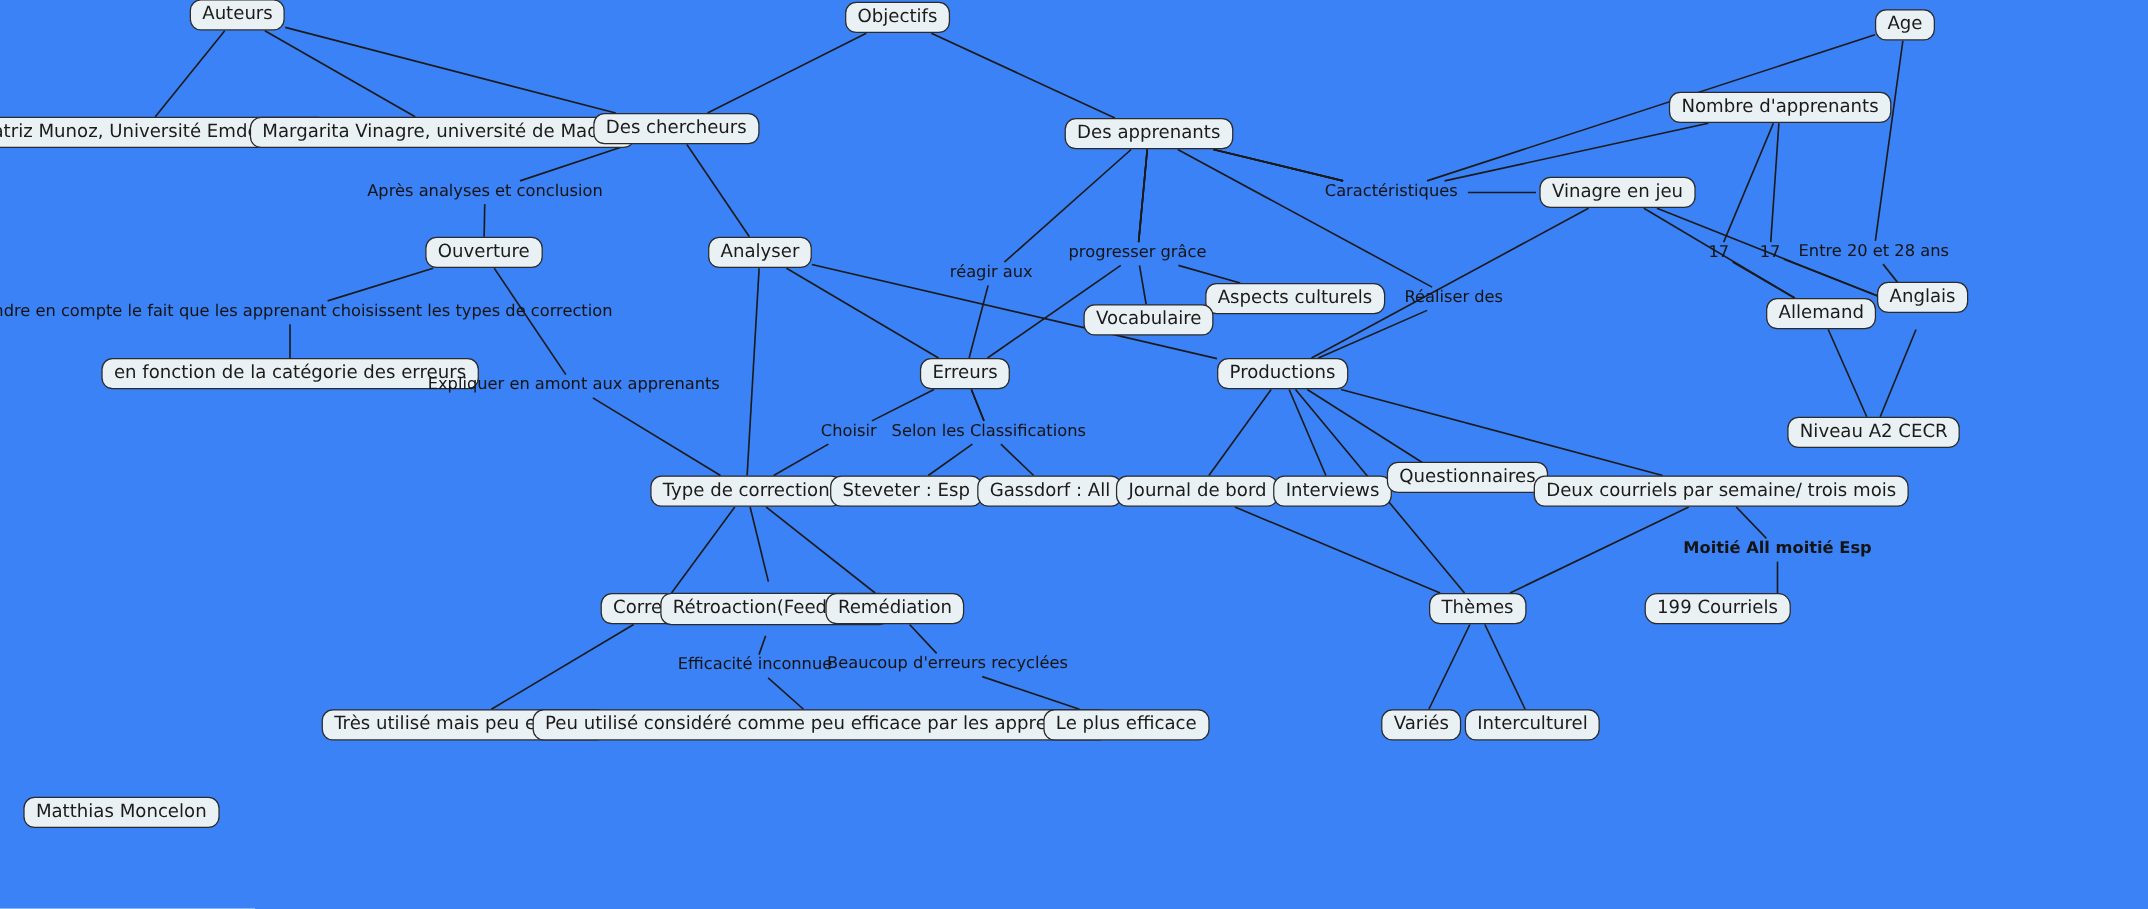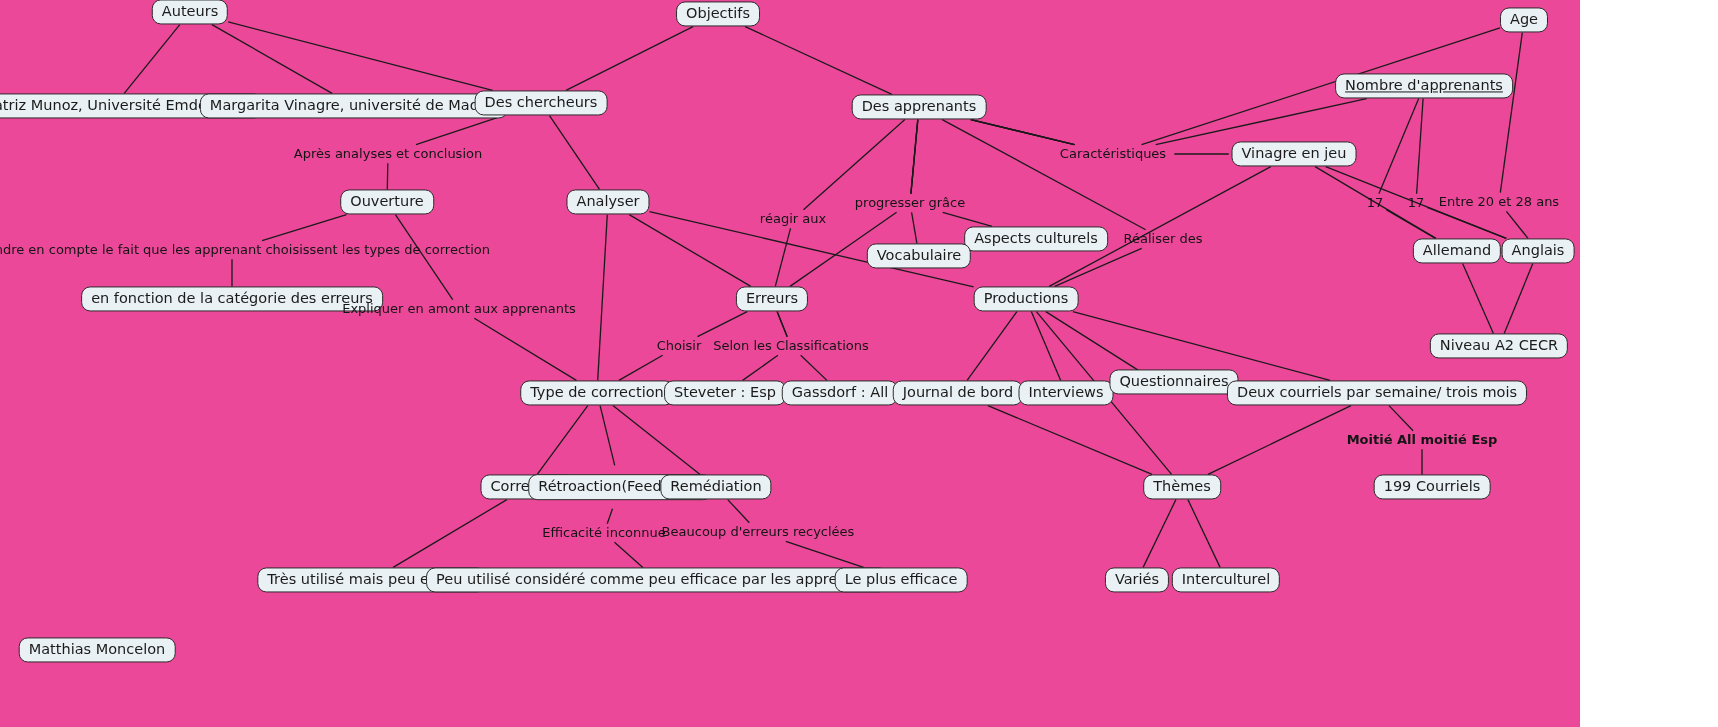--- a/index.html
+++ b/index.html
@@ -5,23 +5,23 @@
   html, body {
     margin: 0;
     padding: 0;
     background: #ffffff;
   }
   body {
     font-family: "DejaVu Sans", sans-serif;
   }
   #canvas {
     position: relative;
-    width: 1580px;
+    width: 1718px;
     height: 727px;
-    background: #ec4899;
+    background: #3b82f6;
     overflow: hidden;
   }
   #edge-layer {
     position: absolute;
     left: 0;
     top: 0;
     width: 1718px;
     height: 727px;
     pointer-events: none;
   }
@@ -145,42 +145,42 @@
       </div>
       <div class="node" style="left: 354px; top: 106px;">
         <span>Margarita Vinagre, université de Madrid</span>
       </div>
       <div class="node" style="left: 541px; top: 103px;">
         <span>Des chercheurs</span>
       </div>
       <div class="node" style="left: 919px; top: 107px;">
         <span>Des apprenants</span>
       </div>
-      <div class="node" style="left: 1424px; top: 86px; text-decoration: underline;">
+      <div class="node" style="left: 1424px; top: 86px;">
         <span>Nombre d'apprenants</span>
       </div>
       <div class="node" style="left: 1294px; top: 154px;">
         <span>Vinagre en jeu</span>
       </div>
       <div class="node" style="left: 387px; top: 202px;">
         <span>Ouverture</span>
       </div>
       <div class="node" style="left: 608px; top: 202px;">
         <span>Analyser</span>
       </div>
       <div class="node" style="left: 1036px; top: 239px;">
         <span>Aspects culturels</span>
       </div>
       <div class="node" style="left: 919px; top: 256px;">
         <span>Vocabulaire</span>
       </div>
       <div class="node" style="left: 1457px; top: 251px;">
         <span>Allemand</span>
       </div>
-      <div class="node" style="left: 1538px; top: 251px; text-align: center;">
+      <div class="node" style="left: 1538px; top: 238px; text-align: center;">
         <span>Anglais</span>
       </div>
       <div class="node" style="left: 232px; top: 299px;">
         <span>en fonction de la catégorie des erreurs</span>
       </div>
       <div class="node" style="left: 772px; top: 299px;">
         <span>Erreurs</span>
       </div>
       <div class="node" style="left: 1026px; top: 299px;">
         <span>Productions</span>
@@ -215,21 +215,21 @@
       <div class="node multiline" style="left: 620px; top: 487px;">
         <span>Rétroaction</span>
         <span>(Feedback)</span>
       </div>
       <div class="node" style="left: 716px; top: 487px;">
         <span>Remédiation</span>
       </div>
       <div class="node" style="left: 1182px; top: 487px;">
         <span>Thèmes</span>
       </div>
-      <div class="node" style="left: 1432px; top: 487px;">
+      <div class="node" style="left: 1374px; top: 487px; border-radius: 10px;">
         <span>199 Courriels</span>
       </div>
       <div class="node" style="left: 372px; top: 580px;">
         <span>Très utilisé mais peu efficace</span>
       </div>
       <div class="node" style="left: 657px; top: 580px;">
         <span>Peu utilisé considéré comme peu efficace par les apprenants</span>
       </div>
       <div class="node" style="left: 901px; top: 580px;">
         <span>Le plus efficace</span>

